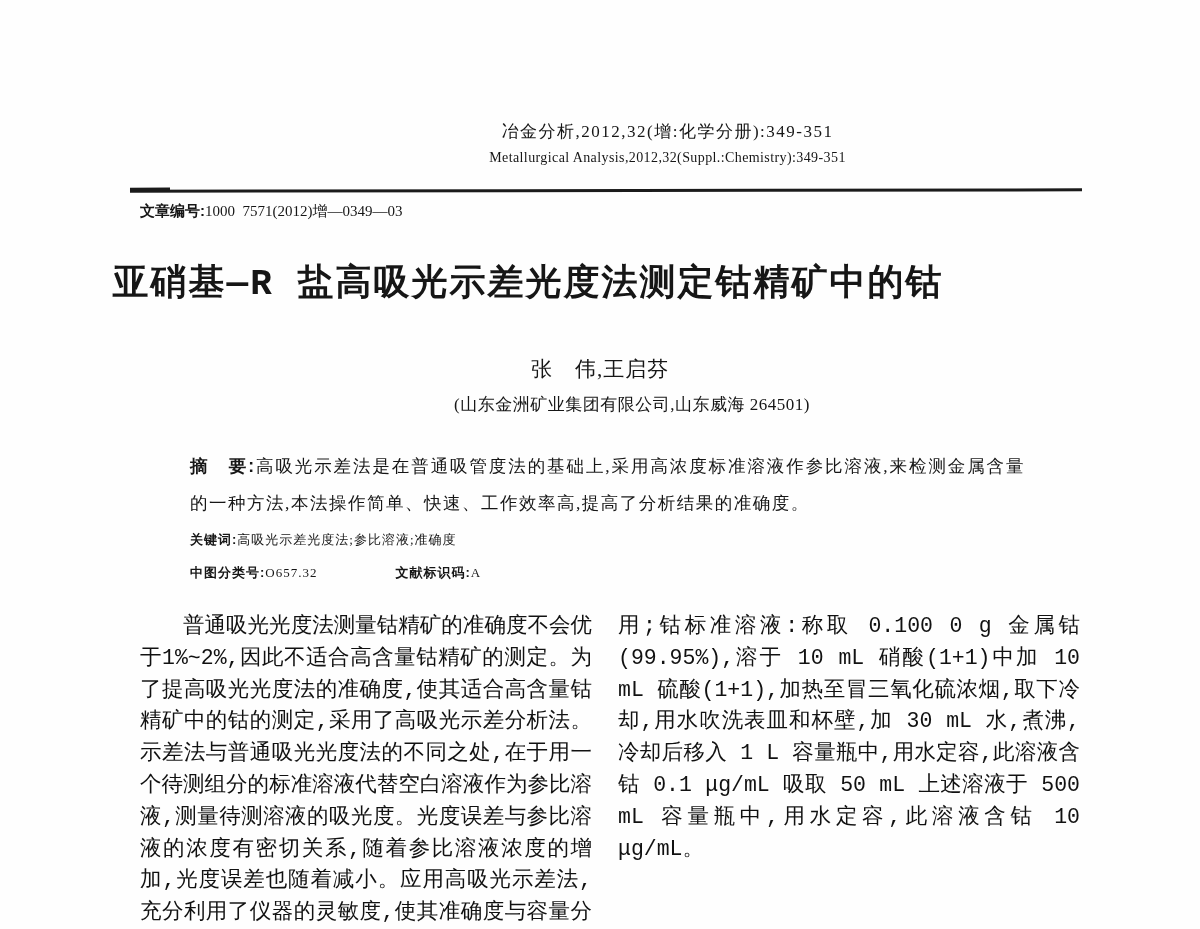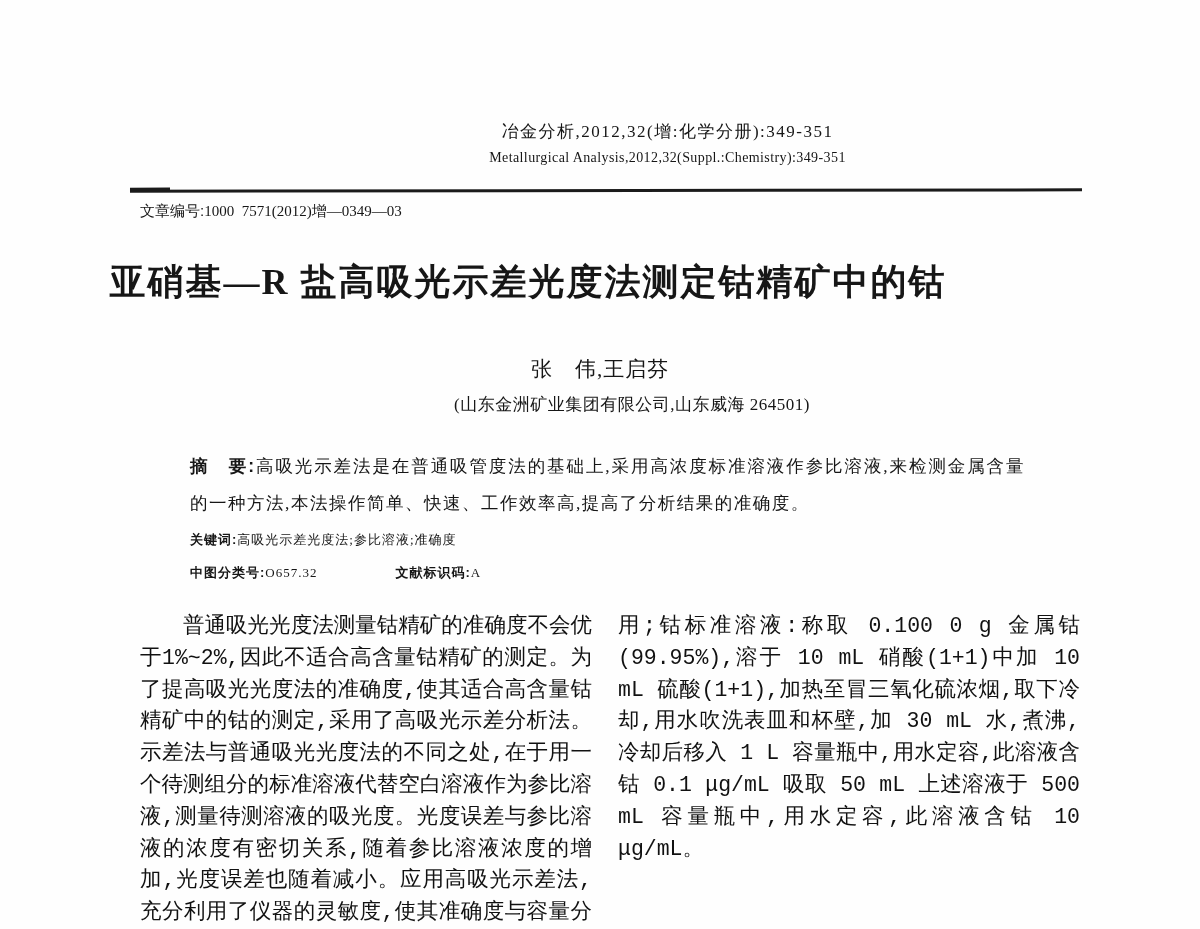--- a/index.html
+++ b/index.html
@@ -56,31 +56,31 @@
   
   .article-number {
     position: absolute;
     top: 202px;
     left: 140px;
     font-size: 15px;
     white-space: pre-wrap;
   }
   .article-number .lbl {
     font-family: "Liberation Sans", "DejaVu Sans", sans-serif;
-    font-weight: normal;
+    font-weight: bold;
   }
 
   
   .title {
     position: absolute;
     top: 258px;
     left: 0;
     width: 1056px;
     text-align: center;
-    font-family: Liberation Serif, serif;
+    font-family: Liberation Mono, monospace;
     font-size: 36px;
     font-weight: bold;
     letter-spacing: 2px;
   }
   .authors {
     position: absolute;
     top: 355px;
     left: 0;
     width: 1200px;
     text-align: center;

